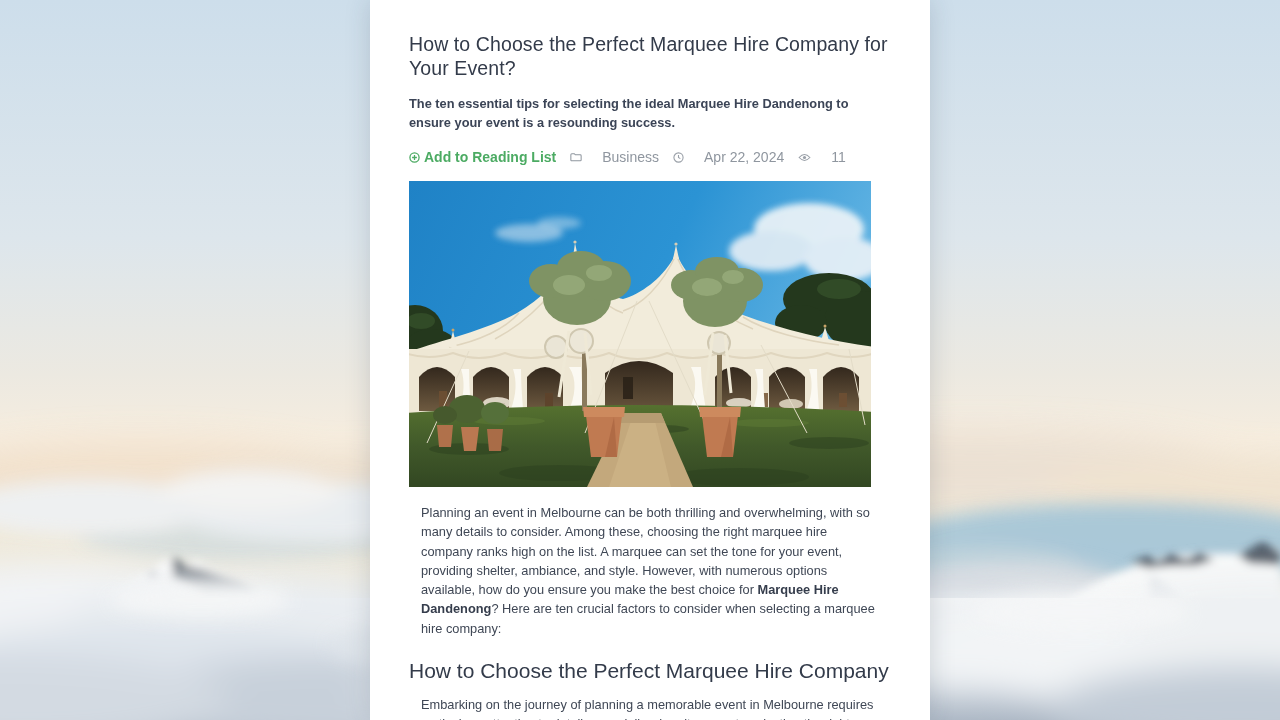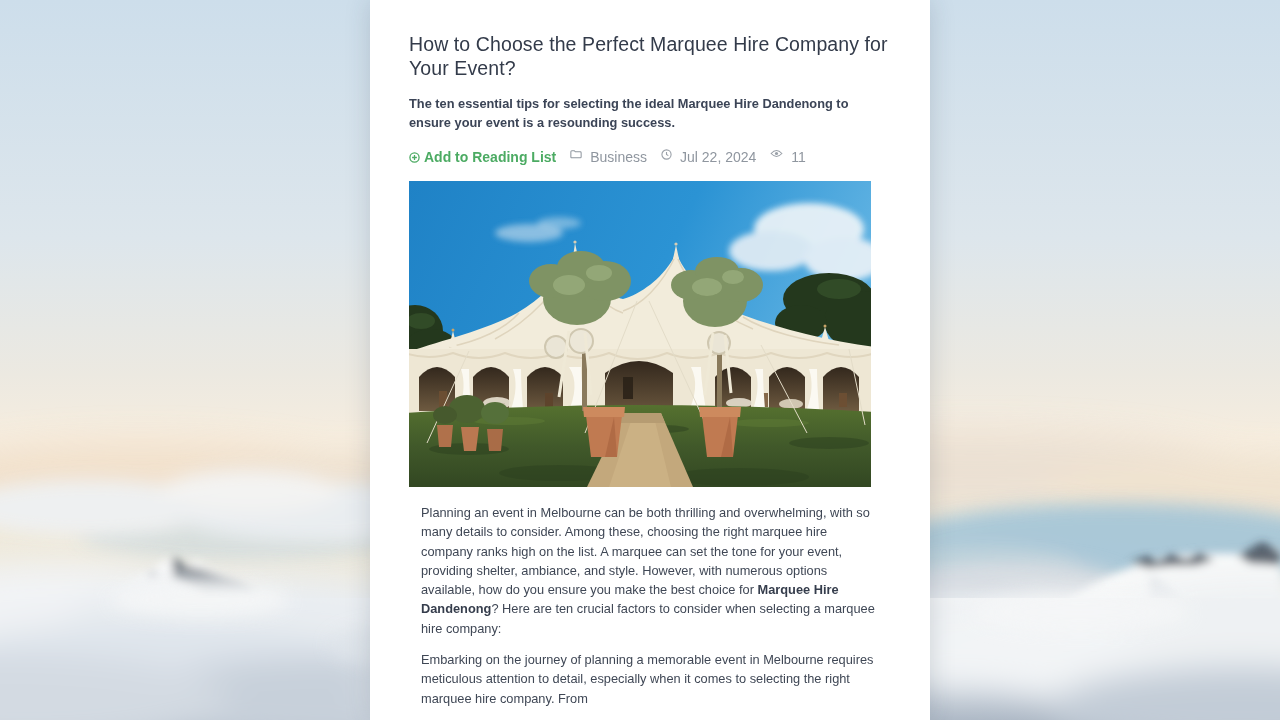--- a/index.html
+++ b/index.html
@@ -19,21 +19,21 @@
     color:#333b4a;letter-spacing:.1px;
   }
   p.subtitle{
     margin:0 0 17px 0;font-size:12.8px;line-height:19px;font-weight:bold;
     color:#3b4456;
   }
   .meta{
     display:flex;align-items:center;gap:14px;margin:0 0 16px 0;
     font-size:14px;color:#8f969f;
   }
-  .meta .item{display:inline-flex;gap:8px;}
+  .meta .item{display:inline-flex;align-items:center;gap:20px;}
   .meta a.reading{color:#4cab63;text-decoration:none;font-weight:bold;cursor:pointer;display:inline-flex;align-items:center;gap:4px;}
   .meta svg{display:block;}
   figure.hero{margin:0 0 16px 0;width:462px;height:306px;overflow:hidden;}
   p.body-text{
     margin:12px;font-size:12.8px;line-height:19.3px;color:#3f4755;
   }
   p.body-text b{color:#353d4c;}
   h2.section-heading{
     margin:21px 0 9px 0;font-size:21px;line-height:23.5px;font-weight:500;
     color:#333b4a;
@@ -151,21 +151,21 @@
       </span>
       <span>Business</span>
     </span>
     <span class="item">
       <span>
         <svg width="11" height="11" viewBox="0 0 12 12">
             <circle cx="6" cy="6" r="5" fill="none" stroke="#9aa0a8" stroke-width="1.2"></circle>
             <path d="M6 3.2 V6 L8 7.2" fill="none" stroke="#9aa0a8" stroke-width="1.2"></path>
           </svg>
       </span>
-      <span>Jul 22, 2024</span>
+      <span>Apr 22, 2024</span>
     </span>
     <span class="item">
       <span>
         <svg width="13" height="9" viewBox="0 0 14 10">
             <path d="M1 5 Q7 -1.5 13 5 Q7 11.5 1 5 Z" fill="none" stroke="#9aa0a8" stroke-width="1.2"></path>
             <circle cx="7" cy="5" r="1.8" fill="#9aa0a8"></circle>
           </svg>
       </span>
       <span>11</span>
     </span>
@@ -341,16 +341,17 @@
         <path d="M304,152 L296,214 M316,154 L322,212" stroke="#efe9d6" stroke-width="3" fill="none"></path>
         <path d="M292,226 L330,226 L324,276 L298,276 Z" fill="#c07a51"></path>
         <path d="M290,226 L332,226 L331,236 L291,236 Z" fill="#cd8a5e"></path>
         <path d="M321,236 L324,276 L312,276 Z" fill="#a5613d" opacity="0.6"></path>
       </g>
     </svg>
   </figure>
 
   <p class="body-text"><span>Planning an event in Melbourne can be both thrilling and overwhelming, with so many details to consider. Among these, choosing the right marquee hire company ranks high on the list. A marquee can set the tone for your event, providing shelter, ambiance, and style. However, with numerous options available, how do you ensure you make the best choice for </span><b>Marquee Hire Dandenong</b><span>? Here are ten crucial factors to consider when selecting a marquee hire company:</span></p>
 
+  <h2 class="section-heading">How to Choose the Perfect Marquee Hire Company</h2>
 
   <p class="body-text">Embarking on the journey of planning a memorable event in Melbourne requires meticulous attention to detail, especially when it comes to selecting the right marquee hire company. From</p>
 
 </main>
 
 </body></html>

